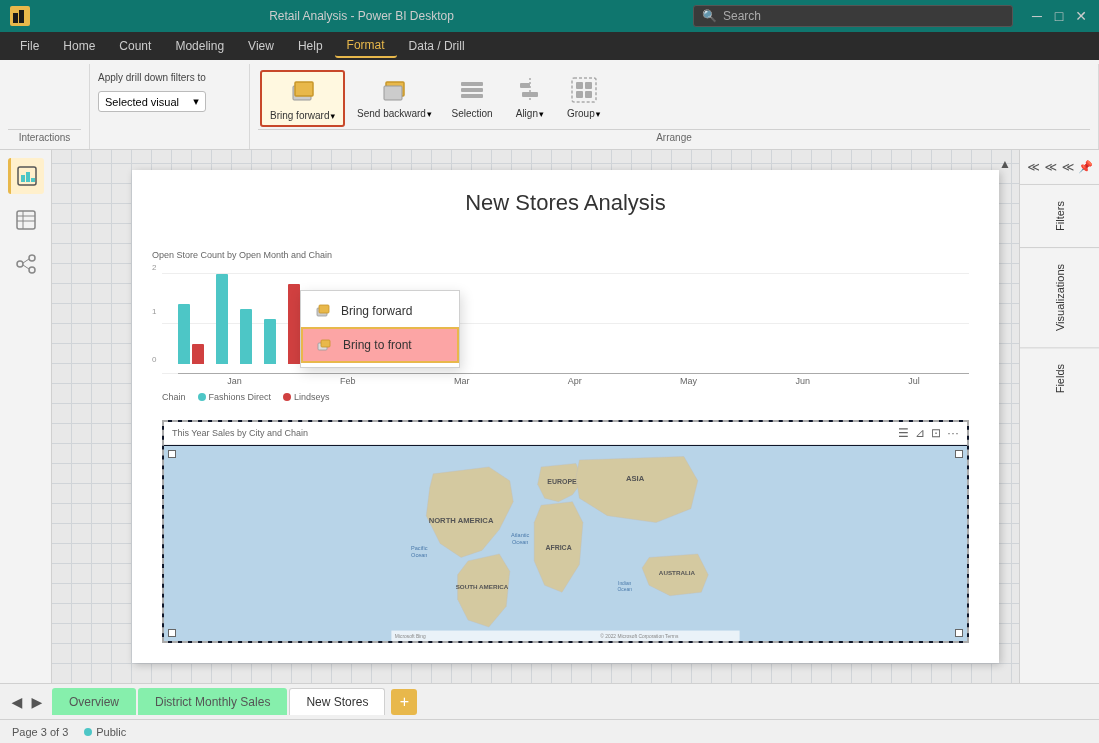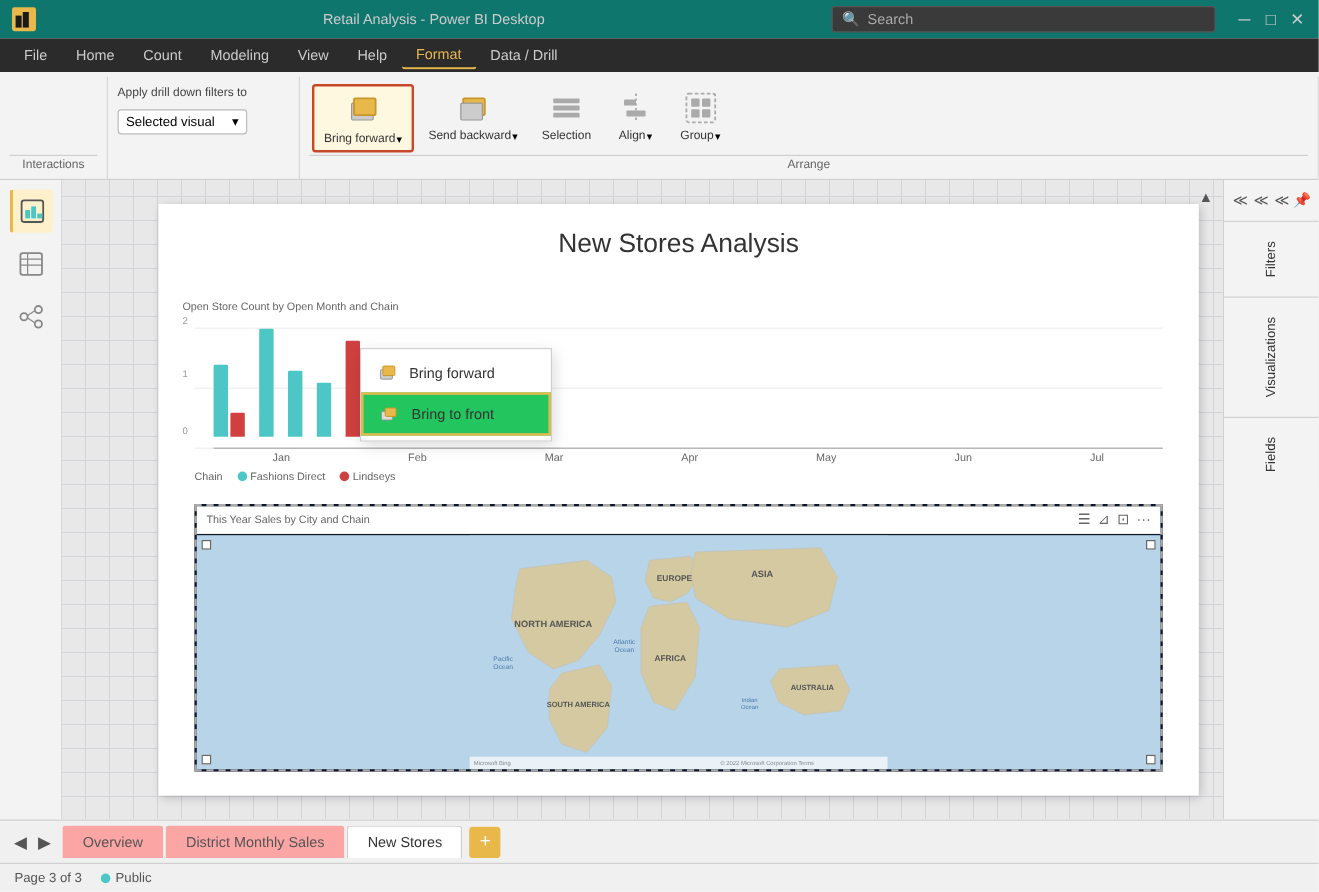--- a/index.html
+++ b/index.html
@@ -63,34 +63,34 @@
     .map-widget { position: absolute; top: 250px; left: 30px; right: 30px; bottom: 20px; border: 2px dashed #aaa; background: #0f172a; }
     .map-header { display: flex; justify-content: space-between; align-items: center; padding: 4px 8px; background: white; border-bottom: 1px solid #eee; }
     .map-title { font-size: 9px; color: #666; }
     .map-actions { display: flex; gap: 6px; color: #666; font-size: 12px; }
     .map-body { background: #b8d4e8; position: absolute; top: 24px; left: 0; right: 0; bottom: 0; overflow: hidden; }
     .map-svg { width: 100%; height: 100%; }
 
     
     .dropdown-menu { position: absolute; top: 140px; left: 248px; background: white; border: 1px solid #d0d0d0; box-shadow: 2px 4px 12px rgba(0,0,0,0.15); z-index: 100; min-width: 160px; padding: 4px 0; }
     .dropdown-item { display: flex; align-items: center; gap: 8px; padding: 6px 12px; cursor: pointer; font-size: 12px; color: #333; }
-    .dropdown-item.highlighted { background: #22c55e; border: 2px solid #e8b84b; }
+    .dropdown-item.highlighted { background: #fca5a5; border: 2px solid #e8b84b; }
     .dropdown-icon { width: 20px; height: 20px; display: flex; align-items: center; justify-content: center; }
 
     
     .right-panel { width: 80px; background: #f3f3f3; border-left: 1px solid #d0d0d0; display: flex; flex-direction: column; flex-shrink: 0; }
     .right-panel-tab { writing-mode: vertical-rl; text-orientation: mixed; transform: rotate(180deg); padding: 16px 8px; font-size: 11px; color: #333; cursor: pointer; border-bottom: 1px solid #d0d0d0; display: flex; align-items: center; gap: 8px; background: #f3f3f3; }
     .right-chevron-group { display: flex; gap: 2px; padding: 6px; justify-content: center; }
     .chevron-btn { width: 22px; height: 22px; display: flex; align-items: center; justify-content: center; color: #555; cursor: pointer; border-radius: 2px; }
 
     
     .page-tabs { background: #f0f0f0; border-top: 1px solid #d0d0d0; display: flex; align-items: center; padding: 0 8px; height: 36px; flex-shrink: 0; gap: 2px; }
     .page-nav { display: flex; gap: 2px; margin-right: 4px; }
     .page-nav-btn { width: 18px; height: 18px; display: flex; align-items: center; justify-content: center; color: #555; font-size: 14px; cursor: pointer; }
-    .tab { padding: 6px 16px; font-size: 12px; color: #555; cursor: pointer; border: 1px solid transparent; border-bottom: none; background: #fca5a5; border-radius: 3px 3px 0 0; }
+    .tab { padding: 6px 16px; font-size: 12px; color: #555; cursor: pointer; border: 1px solid transparent; border-bottom: none; background: #86efac; border-radius: 3px 3px 0 0; }
     .tab.active { background: white; border-color: #d0d0d0; color: #333; font-weight: 500; }
     .tab-add { width: 26px; height: 26px; display: flex; align-items: center; justify-content: center; background: #e8b84b; color: white; border-radius: 3px; cursor: pointer; font-size: 16px; margin-left: 4px; }
 
     
     .status-bar { background: #f0f0f0; border-top: 1px solid #d0d0d0; height: 24px; display: flex; align-items: center; padding: 0 12px; gap: 16px; font-size: 11px; color: #555; flex-shrink: 0; }
     .status-dot { width: 8px; height: 8px; border-radius: 50%; background: #4dc6c6; }
 
     
     .bring-forward-btn { background: #fff8e0; border: 2px solid #c8482a; border-radius: 3px; }
 

